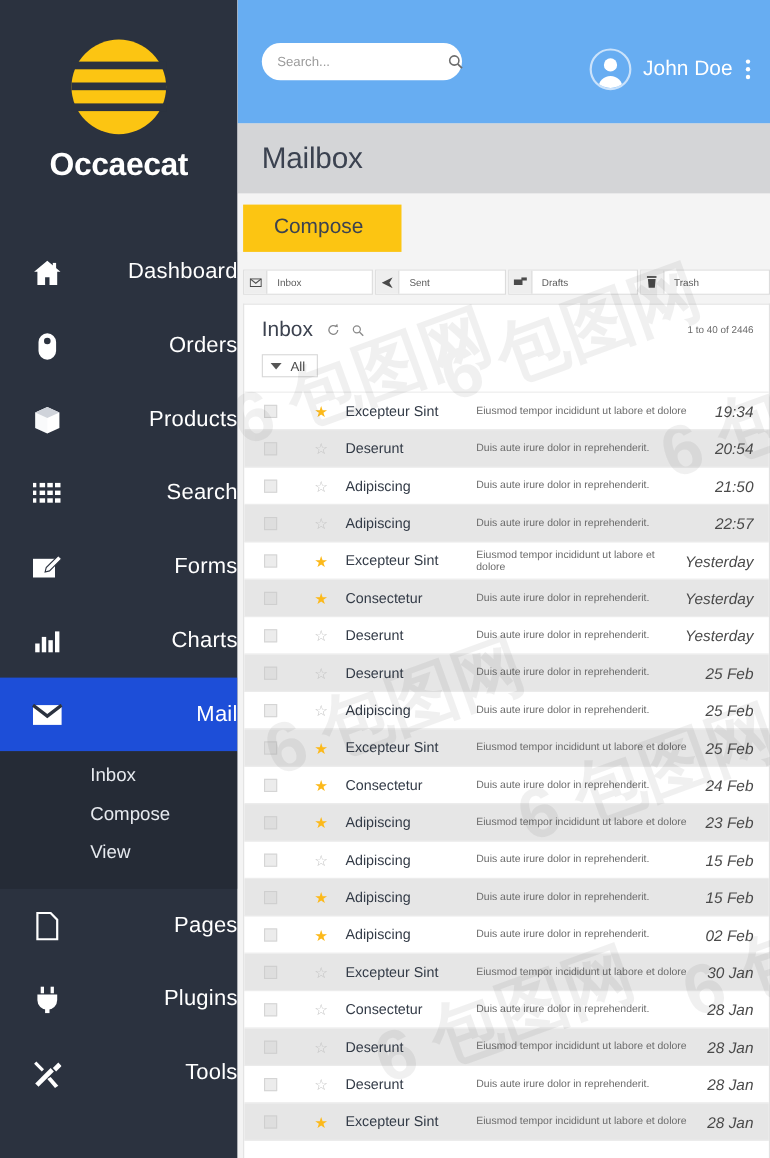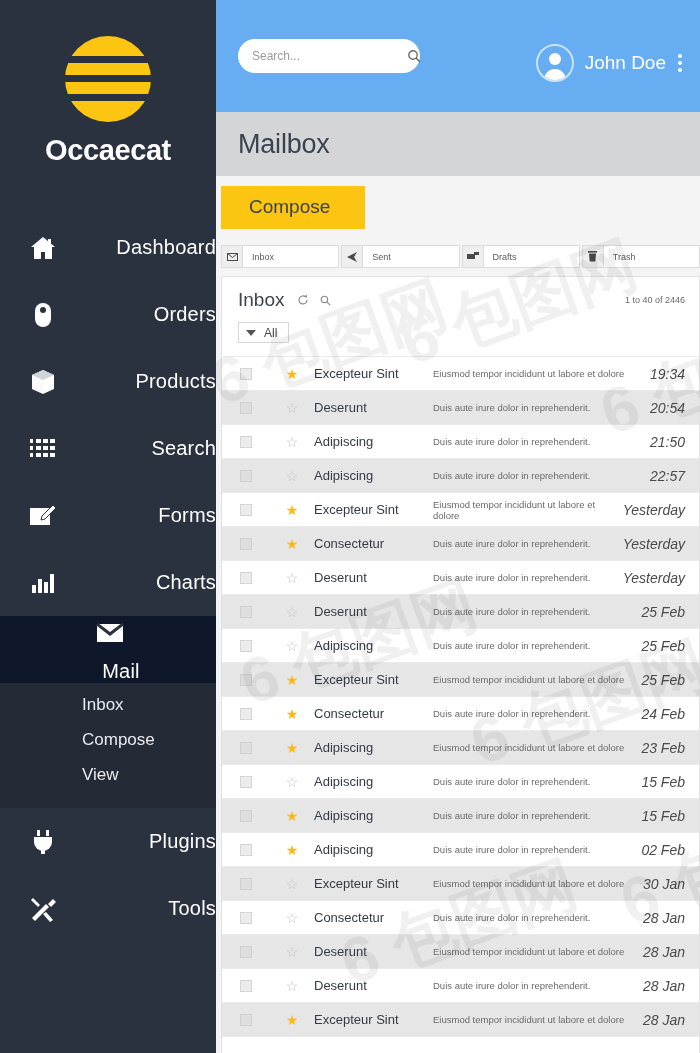--- a/index.html
+++ b/index.html
@@ -45,21 +45,21 @@
 
   .nav { margin-top: 47px; }
   .nav-item {
     height: 67px;
     display: flex; align-items: center;
     padding-left: 26px;
     color: #ffffff;
     cursor: pointer;
     justify-content: space-between;
   }
-  .nav-item.active { background: #0f172a; flex-direction: column; }
+  .nav-item.active { background: #1d4ed8; }
   .nav-ico {
     width: 34px; flex: 0 0 34px;
     display: flex; align-items: center; justify-content: center;
     margin-right: 22px;
   }
   .nav-ico svg { display: block; }
   .nav-label { font-size: 20px; letter-spacing: 0.2px; }
 
   .submenu { background: #252b36; padding: 4px 0 16px 0; }
   .submenu-item {
@@ -369,20 +369,28 @@
           <span>Inbox</span>
         </div>
         <div class="submenu-item">
           <span>Compose</span>
         </div>
         <div class="submenu-item">
           <span>View</span>
         </div>
       </div>
 
+      <div class="nav-item">
+        <span class="nav-ico">
+          <svg width="22" height="26" viewBox="0 0 22 26">
+              <path fill="none" stroke="#fff" stroke-width="2" d="M2 1h12l6 6v18H2z"></path>
+            </svg>
+        </span>
+        <span class="nav-label">Pages</span>
+      </div>
 
       <div class="nav-item">
         <span class="nav-ico">
           <svg width="24" height="26" viewBox="0 0 24 26">
               <rect x="6" y="1" width="3" height="6" fill="#fff"></rect>
               <rect x="15" y="1" width="3" height="6" fill="#fff"></rect>
               <path fill="#fff" d="M3 8h18v5a9 9 0 0 1-9 9 9 9 0 0 1-9-9z"></path>
               <rect x="10" y="19" width="4" height="6" fill="#fff"></rect>
             </svg>
         </span>

